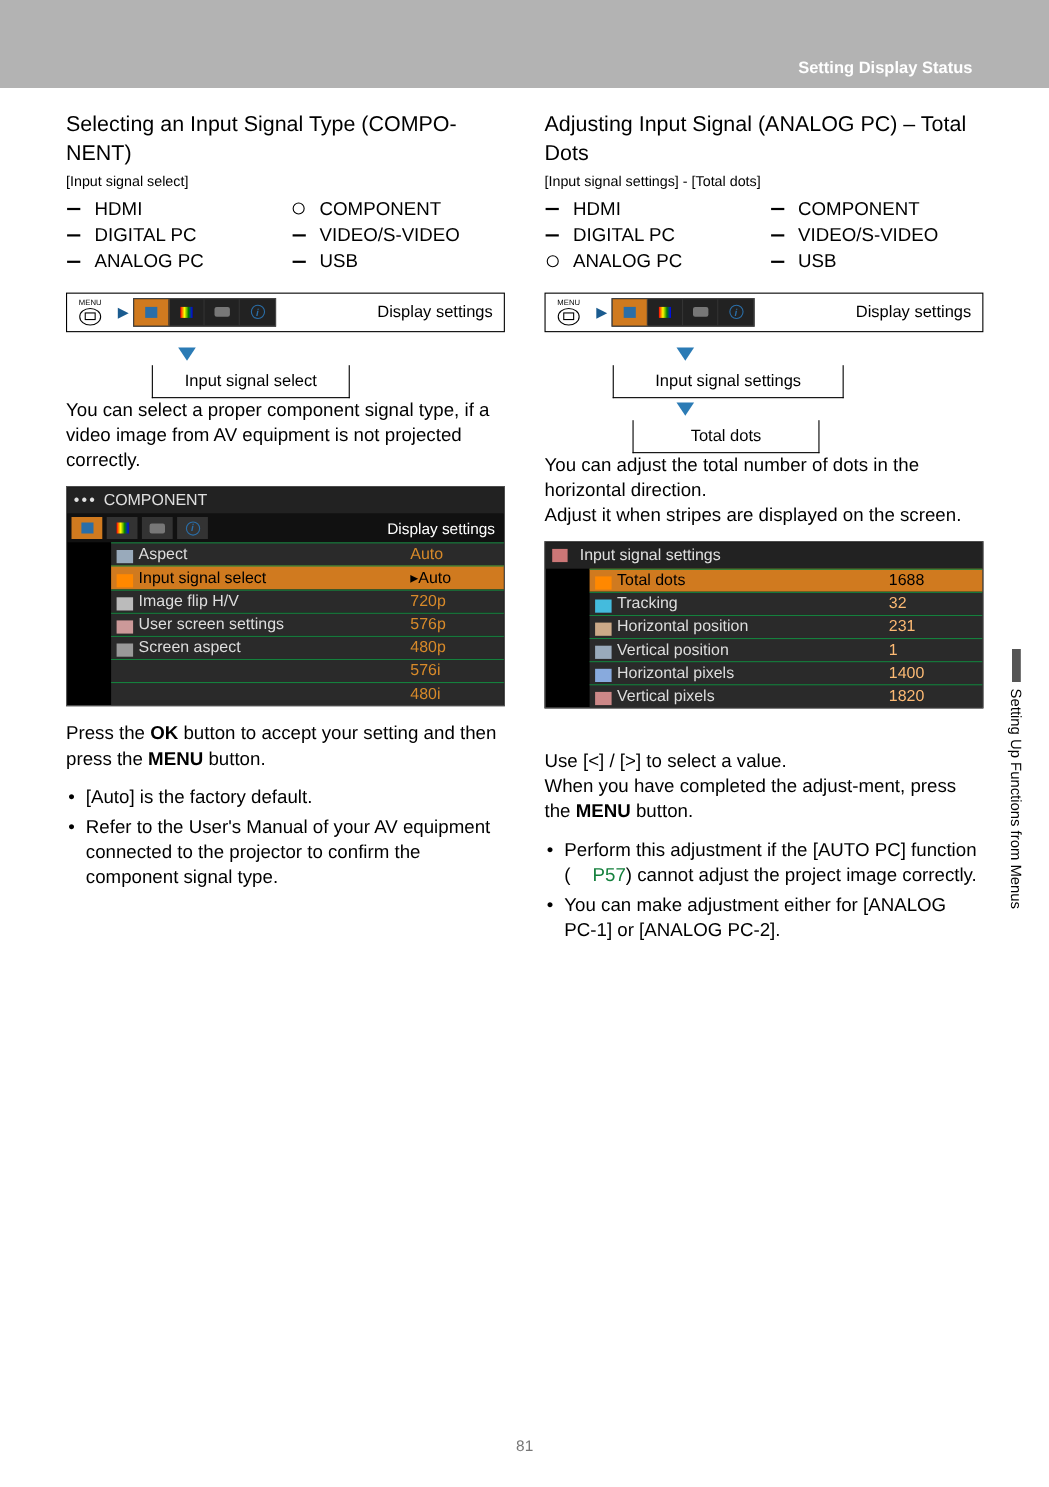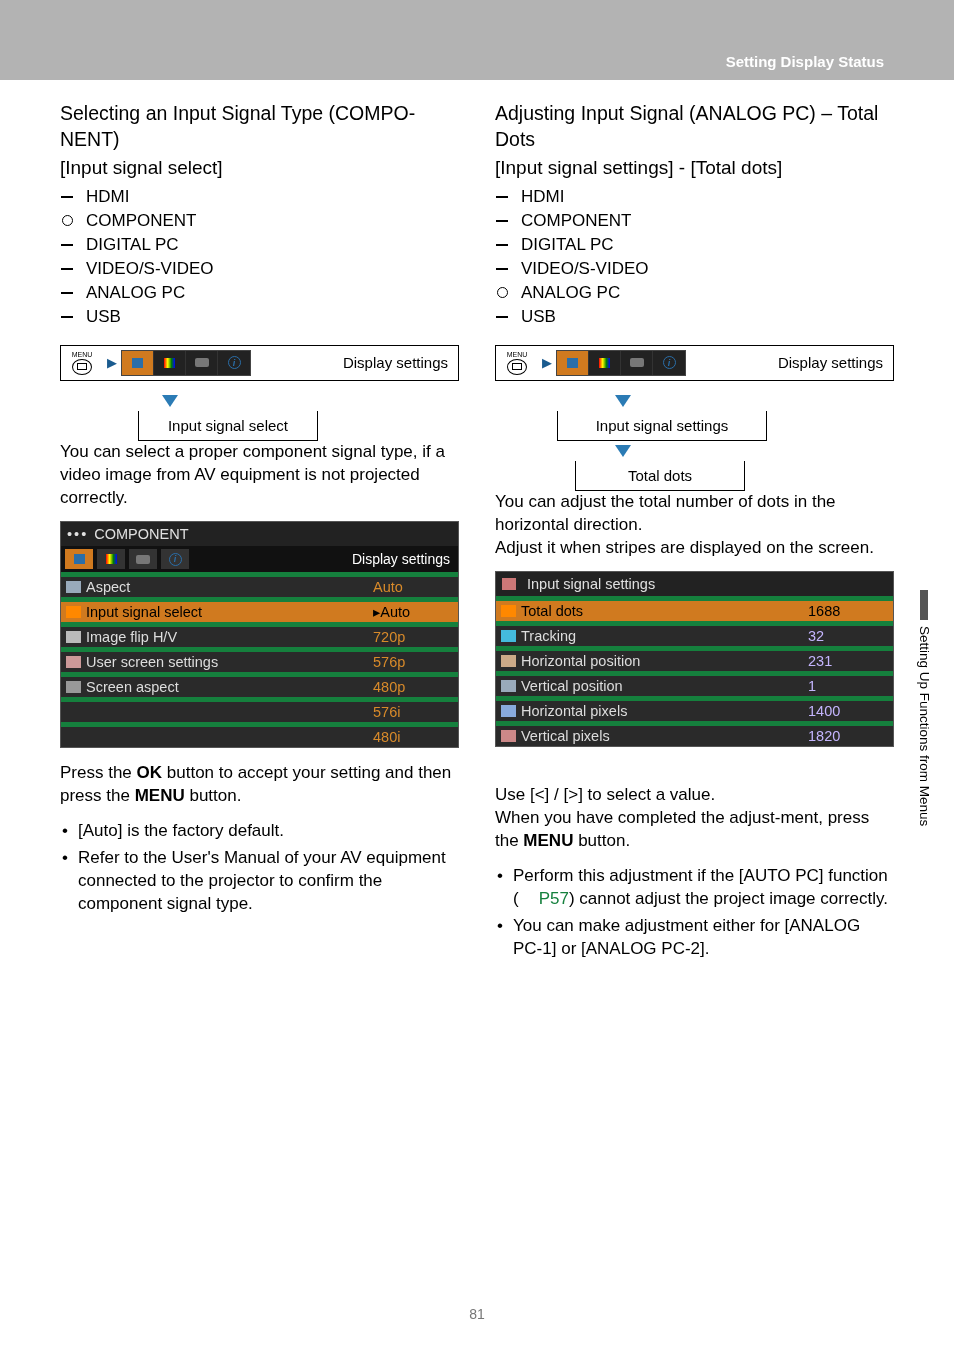--- a/index.html
+++ b/index.html
@@ -2,22 +2,22 @@
 <html><head>
 <meta charset="utf-8">
 <style>
 * { margin:0; padding:0; box-sizing:border-box; }
 body { font-family: Arial, Helvetica, sans-serif; width:954px; height:1352px; background:#fff; position:relative; color:#000; }
 .gray-top { position:absolute; top:0; left:0; right:0; height:80px; background:#b3b3b3; }
 .header-label { position:absolute; top:53px; right:70px; color:#fff; font-weight:bold; font-size:15px; }
 .content { position:absolute; top:100px; left:60px; right:60px; bottom:60px; display:flex; gap:36px; }
 .col { flex:1; }
 h2 { font-size:19.5px; font-weight:400; margin-bottom:4px; line-height:1.35; }
-.subhead { font-size:19px; margin-bottom:8px; }
-.signal-grid { display:grid; grid-template-columns:1fr; gap:4px 10px; margin-bottom:18px; }
+.subhead { font-size:13px; margin-bottom:8px; }
+.signal-grid { display:grid; grid-template-columns:1fr 1fr; gap:4px 10px; margin-bottom:18px; }
 .sig-item { display:flex; align-items:center; font-size:17px; gap:12px; }
 .sig-mark { width:14px; height:14px; display:inline-flex; align-items:center; justify-content:center; flex-shrink:0; }
 .dash { width:12px; height:2px; background:#000; display:block; }
 .circ { width:11px; height:11px; border:1.5px solid #000; border-radius:50%; display:block; }
 .nav-box { border:1px solid #000; margin-bottom:14px; }
 .nav-row1 { display:flex; align-items:center; height:34px; }
 .menu-icon { width:42px; display:flex; flex-direction:column; align-items:center; justify-content:center; font-size:7px; line-height:1; gap:1px; }
 .menu-circ { width:20px; height:16px; border:1.5px solid #000; border-radius:50%; display:flex; align-items:center; justify-content:center; }
 .play { color:#1a5b8f; font-size:13px; margin:0 4px; }
 .tab-strip { display:flex; height:26px; border:1px solid #444; background:#222; }
@@ -27,27 +27,27 @@
 .nav-label { flex:1; text-align:right; padding-right:10px; font-size:15px; }
 .sub-box { border:1px solid #000; border-top:none; width:180px; margin-left:78px; height:30px; display:flex; align-items:center; justify-content:center; font-size:15px; }
 .arrow-down { width:0; height:0; border-left:8px solid transparent; border-right:8px solid transparent; border-top:12px solid #2b7bb5; margin:4px auto; }
 .body-text { font-size:17px; line-height:1.35; margin-bottom:12px; }
 .screenshot { background:#000; border:1px solid #555; font-size:14.5px; color:#ddd; margin-bottom:14px; }
 .ss-title { background:#222; color:#e0e0e0; padding:3px 6px; display:flex; align-items:center; gap:6px; height:24px; }
 .ss-tabrow { background:#111; height:26px; display:flex; align-items:center; padding:0 4px; gap:4px; }
 .ss-tab { width:28px; height:20px; background:#333; display:inline-flex; align-items:center; justify-content:center; }
 .ss-tab.sel { background:#d07a1f; }
 .ss-tab-label { margin-left:auto; color:#fff; font-size:14px; padding-right:4px; }
-.ss-row { display:flex; padding:2px 5px; align-items:center; background:#2a2a2a; border-top:5px solid #15803d; }
+.ss-row { display:flex; padding:2px 5px; align-items:flex-end; background:#2a2a2a; border-top:1px solid #15803d;margin-left:40px; }
 .ss-row.hl { background:#d07a1f; color:#000; }
 .ss-row.dim { color:#888; }
 .ss-icon { width:15px; height:12px; margin-right:5px; display:inline-block; background:#c88; flex-shrink:0; }
 .ss-label { flex:1; }
 .ss-val { color:#d88a2a; min-width:80px; }
-.ss-val.white { color:#c4b5fd; }
+.ss-val.white { color:#fdba74; }
 .link { color:#15803d;margin-left:20px; }
 ul.bullets { list-style:none; padding-left:0; }
 ul.bullets li { position:relative; padding-left:18px; font-size:17px; line-height:1.35; margin-bottom:4px; }
 ul.bullets li:before { content:"•"; position:absolute; left:2px; }
 .side-tab { position:absolute; right:20px; top:590px; width:20px; display:flex; flex-direction:column; align-items:center; }
 .side-mark { width:8px; height:30px; background:#555; margin-bottom:6px; }
 .side-text { writing-mode:vertical-rl; font-size:13.5px; }
 .page-num { position:absolute; bottom:30px; left:0; right:0; text-align:center; font-size:14px; color:#777; }
 .tiny-sq { width:11px; height:10px; background:#2a6ea8; display:inline-block; }
 .tiny-bars { width:11px; height:10px; background:linear-gradient(to right,red,yellow,green,blue); display:inline-block; }

